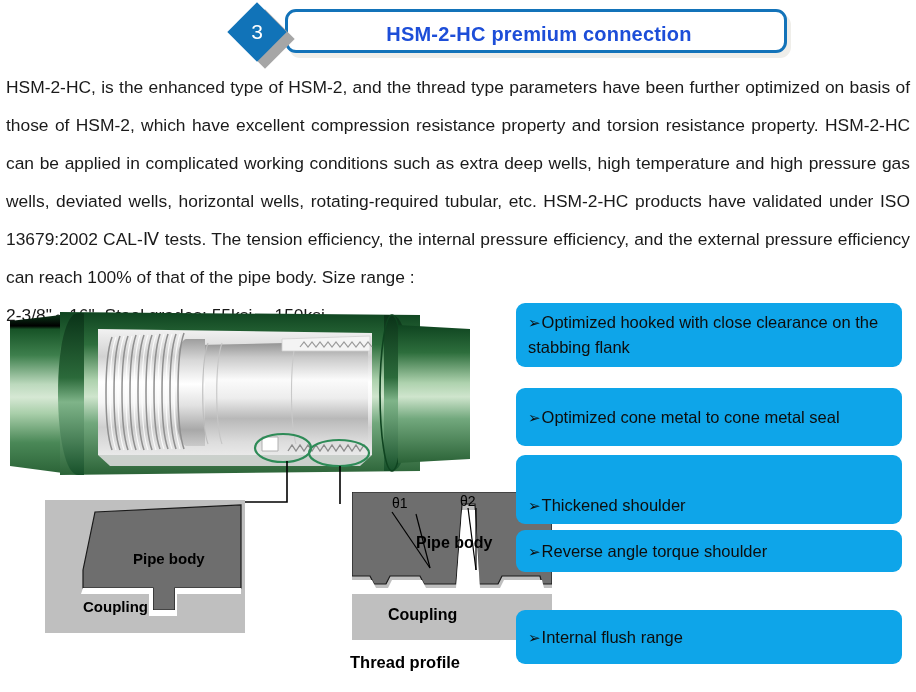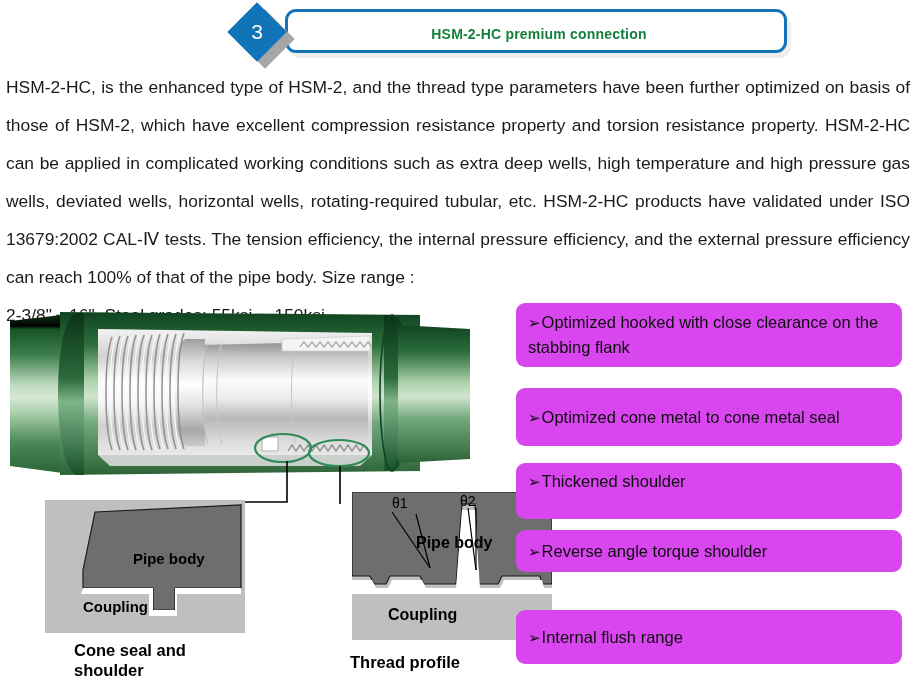--- a/index.html
+++ b/index.html
@@ -20,21 +20,21 @@
     border:3px solid #1373B9;border-radius:11px;background:#ffffff;
     box-sizing:border-box;
   }
   .title-bar-shadow{
     position:absolute;left:61px;top:8px;width:502px;height:44px;
     border-radius:11px;background:#efeeea;z-index:-1;
   }
   .title-text{
     position:absolute;left:0;top:0;width:502px;height:44px;
     display:flex;align-items:center;justify-content:center;
-    font-size:14px;font-weight:bold;letter-spacing:.2px;color:#15803d;
+    font-size:20px;font-weight:bold;letter-spacing:.2px;color:#1d4ed8;
     white-space:nowrap;
   }
   .badge-shadow{
     position:absolute;left:16px;top:12px;width:42px;height:42px;
     background:#a6a6a6;transform:rotate(45deg);
   }
   .badge{
     position:absolute;left:8px;top:5px;width:42px;height:42px;
     background:#1173B8;transform:rotate(45deg);
   }
@@ -50,29 +50,29 @@
     font-size:17.4px;line-height:38px;
     text-align:justify;text-justify:inter-word;
     color:#1a1a1a;
   }
   .body-text .lastline{display:block;}
 
   
   .bullets{position:absolute;left:516px;top:303px;width:386px;}
   .bullet-box{
     position:absolute;left:0;width:386px;
-    background:#d946ef;border-radius:9px;
+    background:#0ea5e9;border-radius:9px;
     box-sizing:border-box;
     padding:6px 10px 6px 12px;
     font-size:16.5px;line-height:25px;color:#0d0d0d;
   }
   .bullet-box .arrow{font-size:15px;display:inline-block;margin-right:1px;}
   .bb0{top:0px;height:64px;display:flex;align-items:center;}
   .bb1{top:85px;height:58px;display:flex;align-items:center;}
-  .bb2{top:160px;height:56px;display:flex;align-items:flex-start;}
+  .bb2{top:152px;height:69px;display:flex;align-items:flex-end;}
   .bb3{top:227px;height:42px;display:flex;align-items:center;}
   .bb4{top:307px;height:54px;display:flex;align-items:center;}
 
   
   .pipe-fig{position:absolute;left:0px;top:303px;width:500px;height:195px;}
 
   
   .detail{position:absolute;}
   .detail-caption{
     position:absolute;font-size:16.5px;font-weight:bold;color:#000;
@@ -227,21 +227,20 @@
 
   <div class="detail d1">
     <svg width="200" height="133" viewBox="0 0 200 133" xmlns="http://www.w3.org/2000/svg">
       <rect x="0" y="0" width="200" height="133" fill="#bfbfbf"></rect>
       <path d="M50,12 L196,5 L196,88 L130,88 L130,110 L108,110 L108,88 L38,88 L38,70 Z" fill="#6e6e6e" stroke="#1a1a1a" stroke-width="1.2"></path>
       <path d="M38,88 L108,88 L108,110 L130,110 L130,88 L196,88 L196,94 L132,94 L132,116 L104,116 L104,94 L36,94 Z" fill="#ffffff"></path>
       <text x="88" y="64" font-family="Liberation Sans, sans-serif" font-size="15" font-weight="bold" fill="#000">Pipe body</text>
       <text x="38" y="112" font-family="Liberation Sans, sans-serif" font-size="15" font-weight="bold" fill="#000">Coupling</text>
     </svg>
   </div>
-  <div class="detail-caption d1cap">Cone seal and shoulder</div>
 
   <div class="detail d2">
     <svg width="200" height="148" viewBox="0 0 200 148" xmlns="http://www.w3.org/2000/svg">
       <rect x="0" y="0" width="200" height="148" fill="#bfbfbf"></rect>
       <path d="M0,0 L200,0 L200,92 L190,92 L188,84 L150,84 L146,92 L127,92 L123,12 L110,12
                L104,92 L72,92 L68,84 L38,84 L34,92 L22,92 L18,84 L0,84 Z" fill="#6e6e6e" stroke="#1a1a1a" stroke-width="1.2"></path>
       <path d="M0,88 L20,88 L24,96 L36,96 L40,88 L70,88 L74,96 L104,96 L110,18 L123,18 L128,96
                L148,96 L152,88 L190,88 L192,96 L200,96 L200,102 L0,102 Z" fill="#ffffff"></path>
       <path d="M40,20 L78,76" fill="none" stroke="#000" stroke-width="1.2"></path>
       <path d="M64,22 L78,76" fill="none" stroke="#000" stroke-width="1.2"></path>

